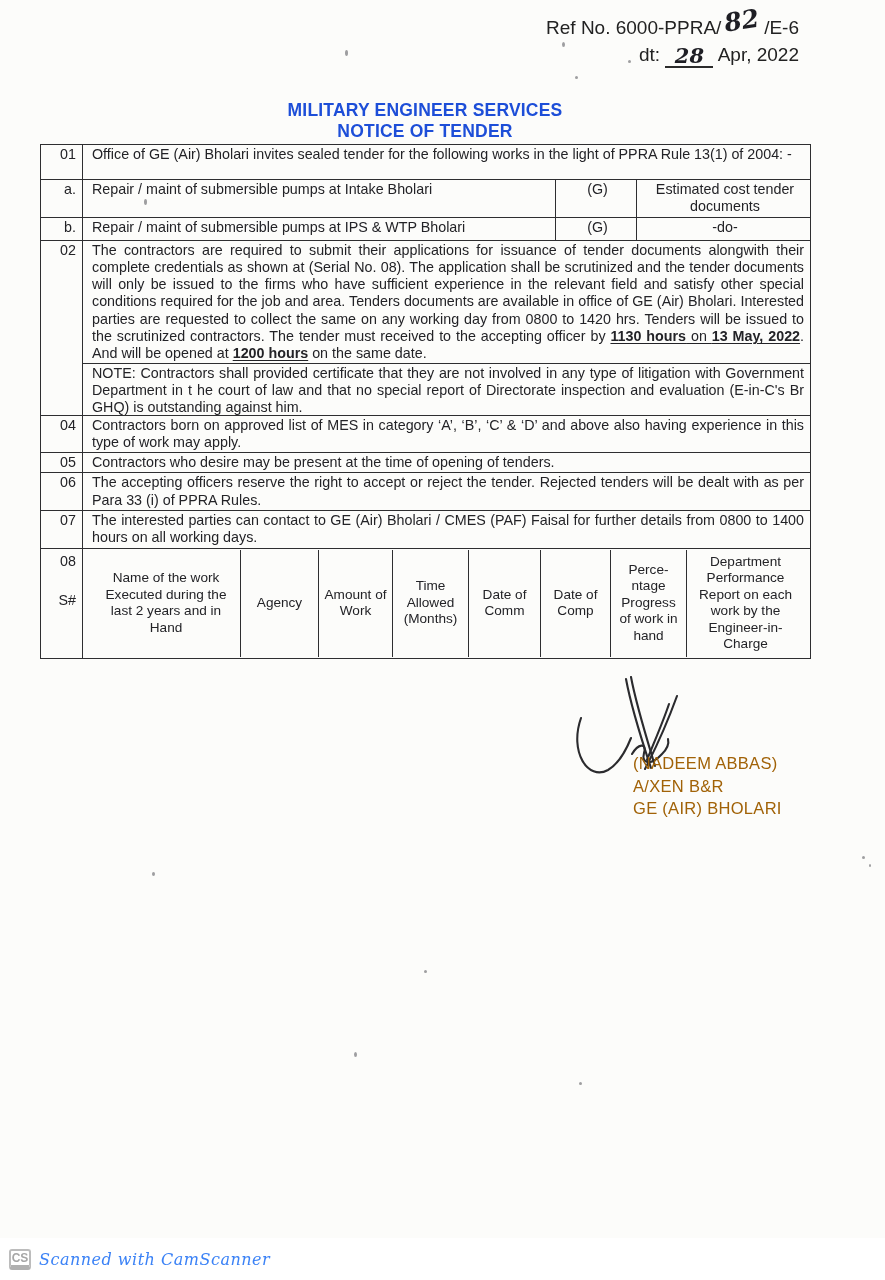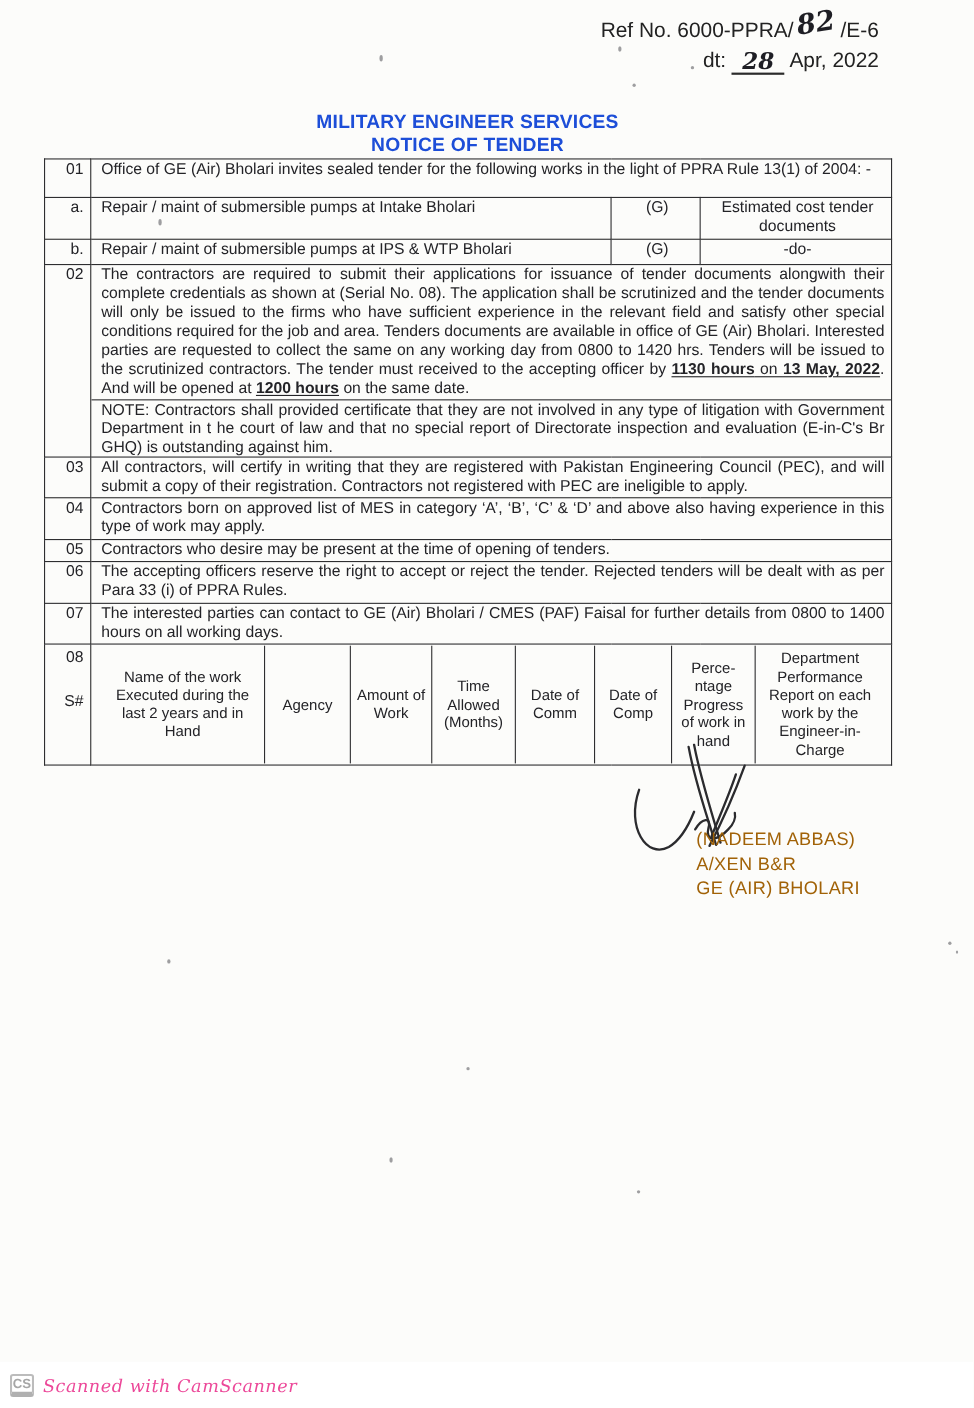--- a/index.html
+++ b/index.html
@@ -70,21 +70,21 @@
   .sig-text { position:absolute; left:633px; top:752px; font-size:16.5px; line-height:22.5px; color:#a16207; letter-spacing:.3px; }
 
   
   .footer { position:absolute; left:0; bottom:0; width:885px; height:42px; background:#ffffff; display:flex; align-items:center; }
   .cs-box {
     width:22px; height:21px; margin-left:9px;
     border:2px solid #bcbcbc; border-bottom:5px solid #b0b0b0; border-radius:3px;
     display:flex; align-items:center; justify-content:center;
     font-size:12px; font-weight:bold; color:#a6a6a6;
   }
-  .cs-text { margin-left:8px; font-family:"DejaVu Serif", serif; font-style:italic; font-size:16px; color:#ec4899; letter-spacing:.5px; }
+  .cs-text { margin-left:8px; font-family:"DejaVu Serif", serif; font-style:italic; font-size:16px; color:#3b82f6; letter-spacing:.5px; }
 
   
   .speck { position:absolute; background:rgba(45,45,50,.45); border-radius:50%; }
 </style>
 </head>
 <body>
 
 <div class="page">
 
   <div class="ref-block">
@@ -126,24 +126,20 @@
     </tr>
 
     <tr>
       <td class="num">02</td>
       <td class="r02cell" colspan="3">
         <div class="r02-main"><span>The contractors are required to submit their applications for issuance of tender documents alongwith their complete credentials as shown at (Serial No. 08). The application shall be scrutinized and the tender documents will only be issued to the firms who have sufficient experience in the relevant field and satisfy other special conditions required for the job and area.  Tenders documents are available in office of GE (Air) Bholari.  Interested parties are requested to collect the same on any working day from 0800 to 1420 hrs. Tenders will be issued to the scrutinized contractors.  The tender must received to the accepting officer by </span><span class="ul"><span class="bold">1130 hours</span><span> on </span><span class="bold">13 May, 2022</span></span><span>.  And will be opened at </span><span class="bold ul">1200 hours</span><span> on the same date.</span></div>
         <div class="r02-note">NOTE: Contractors shall provided certificate that they are not involved in any type of litigation with Government Department in t he court of law and that no special report of Directorate inspection and evaluation (E-in-C's Br GHQ) is outstanding against him.</div>
       </td>
     </tr>
 
-    <tr class="r03">
-      <td class="num">03</td>
-      <td class="just" colspan="3">All contractors, will certify in writing that they are registered with Pakistan Engineering Council (PEC), and will submit a copy of their registration. Contractors not registered with PEC are ineligible to apply.</td>
-    </tr>
 
     <tr class="r04">
       <td class="num">04</td>
       <td class="just" colspan="3">Contractors born on approved list of MES in category ‘A’, ‘B’, ‘C’ &amp; ‘D’ and above also having experience in this type of work may apply.</td>
     </tr>
 
     <tr class="r05">
       <td class="num">05</td>
       <td colspan="3">Contractors who desire may be present at the time of opening of tenders.</td>
     </tr>

